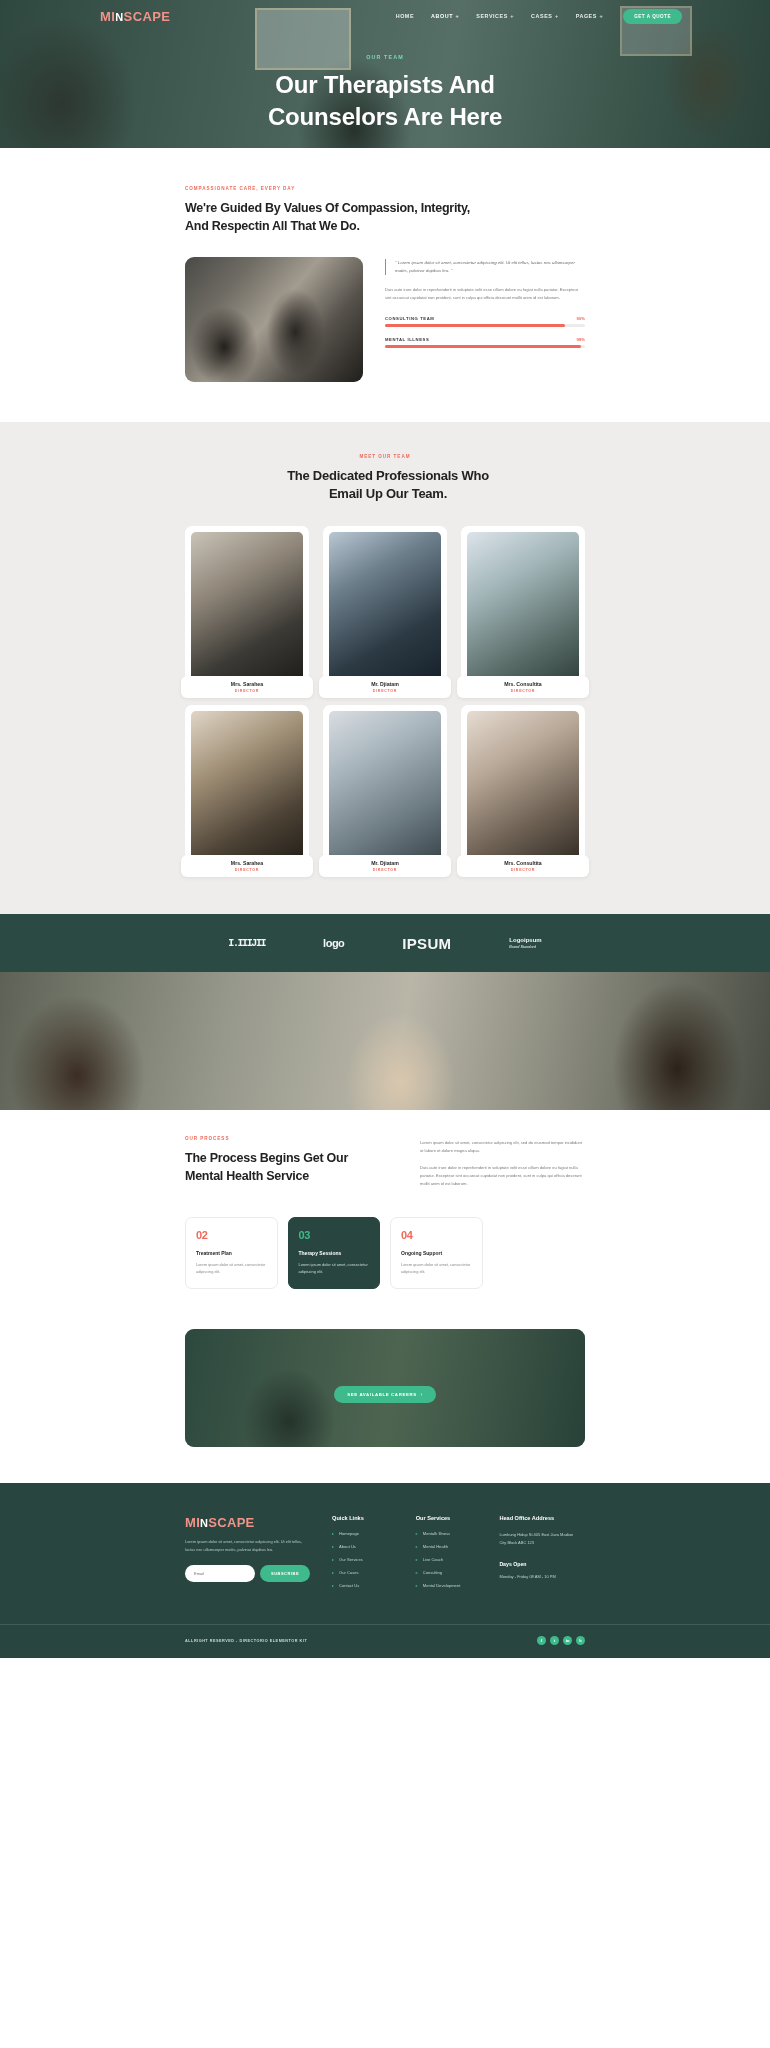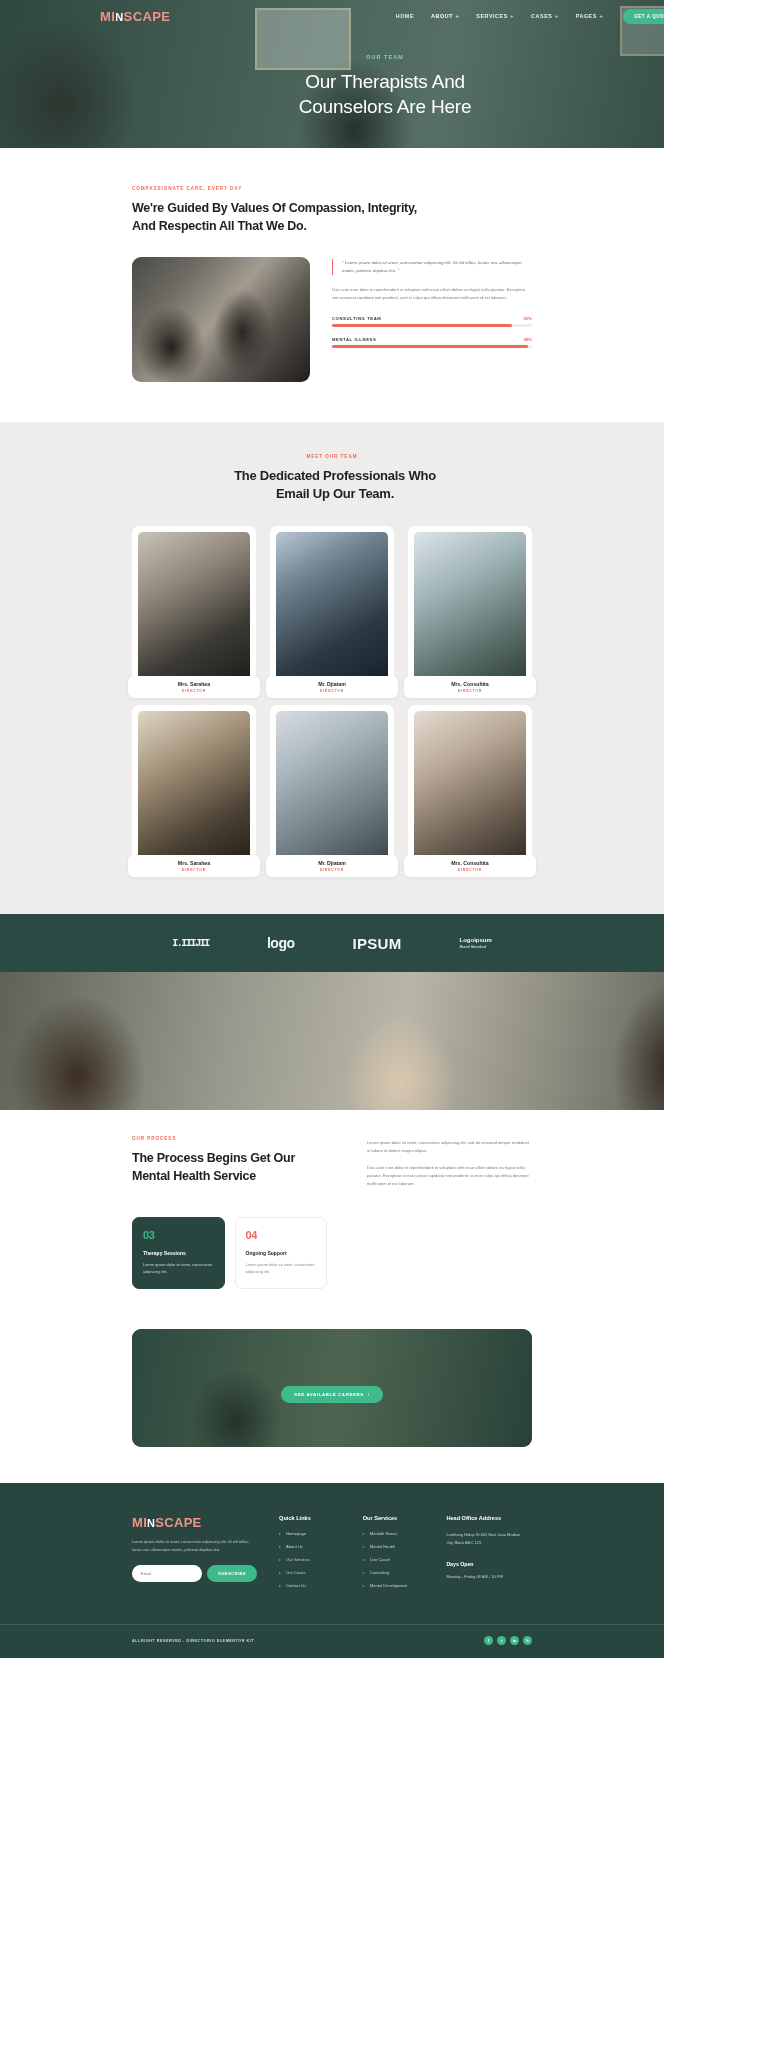--- a/index.html
+++ b/index.html
@@ -3,21 +3,21 @@
 <meta charset="utf-8">
 <style>
   * { margin:0; padding:0; box-sizing:border-box; }
   html,body { width:770px; }
   body {
     font-family:"Liberation Sans", sans-serif;
     background:#ffffff;
     color:#2b2b2b;
     -webkit-font-smoothing:antialiased;
   }
-  .page { width:664px; position:relative; overflow:hidden; }
+  .page { width:770px; position:relative; overflow:hidden; }
 
   
   .hero {
     position:relative; height:148px; width:770px;
     background:linear-gradient(105deg,#3c4d44 0%,#566b5e 28%,#8fa39a 50%,#6d8378 72%,#3f5048 100%);
     overflow:hidden;
   }
   .hero-photo {
     position:absolute; inset:0;
     background:
@@ -55,21 +55,21 @@
     background:#3fba8c; color:#fff; font-size:4.6px; font-weight:700;
     letter-spacing:.5px; padding:5px 11px; border-radius:11px; border:none;
     text-transform:uppercase; cursor:pointer; margin-right:60px;
   }
   .hero-body { position:relative; z-index:4; text-align:center; padding-top:22px; }
   .hero-eyebrow {
     color:#7fd6b4; font-size:5.4px; font-weight:700; letter-spacing:1.1px;
     text-transform:uppercase; margin-bottom:9px;
   }
   .hero-title {
-    color:#fff; font-size:19px; font-weight:400; line-height:1.32; letter-spacing:-.2px;
+    color:#fff; font-size:24px; font-weight:700; line-height:1.32; letter-spacing:-.2px;
   }
 
   
   .values { padding:38px 0 40px; background:#fff; }
   .wrap { width:400px; margin:0 auto; }
   .eyebrow {
     color:#ef6a5a; font-size:4.6px; font-weight:700; letter-spacing:.95px;
     text-transform:uppercase;
   }
   .values-title {
@@ -128,21 +128,21 @@
   .tname { font-size:5.2px; font-weight:700; color:#262626; }
   .trole { font-size:3.6px; font-weight:700; color:#ef6a5a; letter-spacing:.7px; margin-top:2.5px; text-transform:uppercase; }
 
   
   .brands {
     background:#2b4a44; height:58px; display:flex; align-items:center; justify-content:center;
     gap:58px; color:#fff;
   }
   .brand-logo { font-weight:800; opacity:.95; }
   .b1 { font-size:10px; letter-spacing:-1.4px; font-family:"Liberation Mono", monospace; }
-  .b2 { font-size:14px; letter-spacing:-.5px; }
+  .b2 { font-size:11px; letter-spacing:-.5px; }
   .b3 { font-size:15px; letter-spacing:.3px; }
   .b4 { font-size:6px; text-align:left; line-height:1.25; }
   .b4 em { display:block; font-size:3.8px; font-style:italic; font-weight:400; }
 
   
   .wide-photo {
     height:138px; width:770px;
     background:
       radial-gradient(ellipse 110px 130px at 10% 75%, #3b2d22 0%, rgba(59,45,34,0) 62%),
       radial-gradient(ellipse 95px 120px at 52% 80%, #d9c7ae 0%, rgba(217,199,174,0) 58%),
@@ -395,20 +395,25 @@
             <span>The Process Begins Get Our</span><br>
             <span>Mental Health Service</span>
           </h2>
         </div>
         <div class="proc-right">
           <p class="proc-p">Lorem ipsum dolor sit amet, consectetur adipiscing elit, sed do eiusmod tempor incididunt ut labore et dolore magna aliqua.</p>
           <p class="proc-p">Duis aute irure dolor in reprehenderit in voluptate velit esse cillum dolore eu fugiat nulla pariatur. Excepteur sint occaecat cupidatat non proident, sunt in culpa qui officia deserunt mollit anim id est laborum.</p>
         </div>
       </div>
       <div class="steps" id="steps">
+          <div class="step">
+            <div class="step-num">02</div>
+            <div class="step-name">Treatment Plan</div>
+            <div class="step-desc">Lorem ipsum dolor sit amet, consectetur adipiscing elit.</div>
+          </div>
           <div class="step dark">
             <div class="step-num">03</div>
             <div class="step-name">Therapy Sessions</div>
             <div class="step-desc">Lorem ipsum dolor sit amet, consectetur adipiscing elit.</div>
           </div>
           <div class="step">
             <div class="step-num">04</div>
             <div class="step-name">Ongoing Support</div>
             <div class="step-desc">Lorem ipsum dolor sit amet, consectetur adipiscing elit.</div>
           </div>

